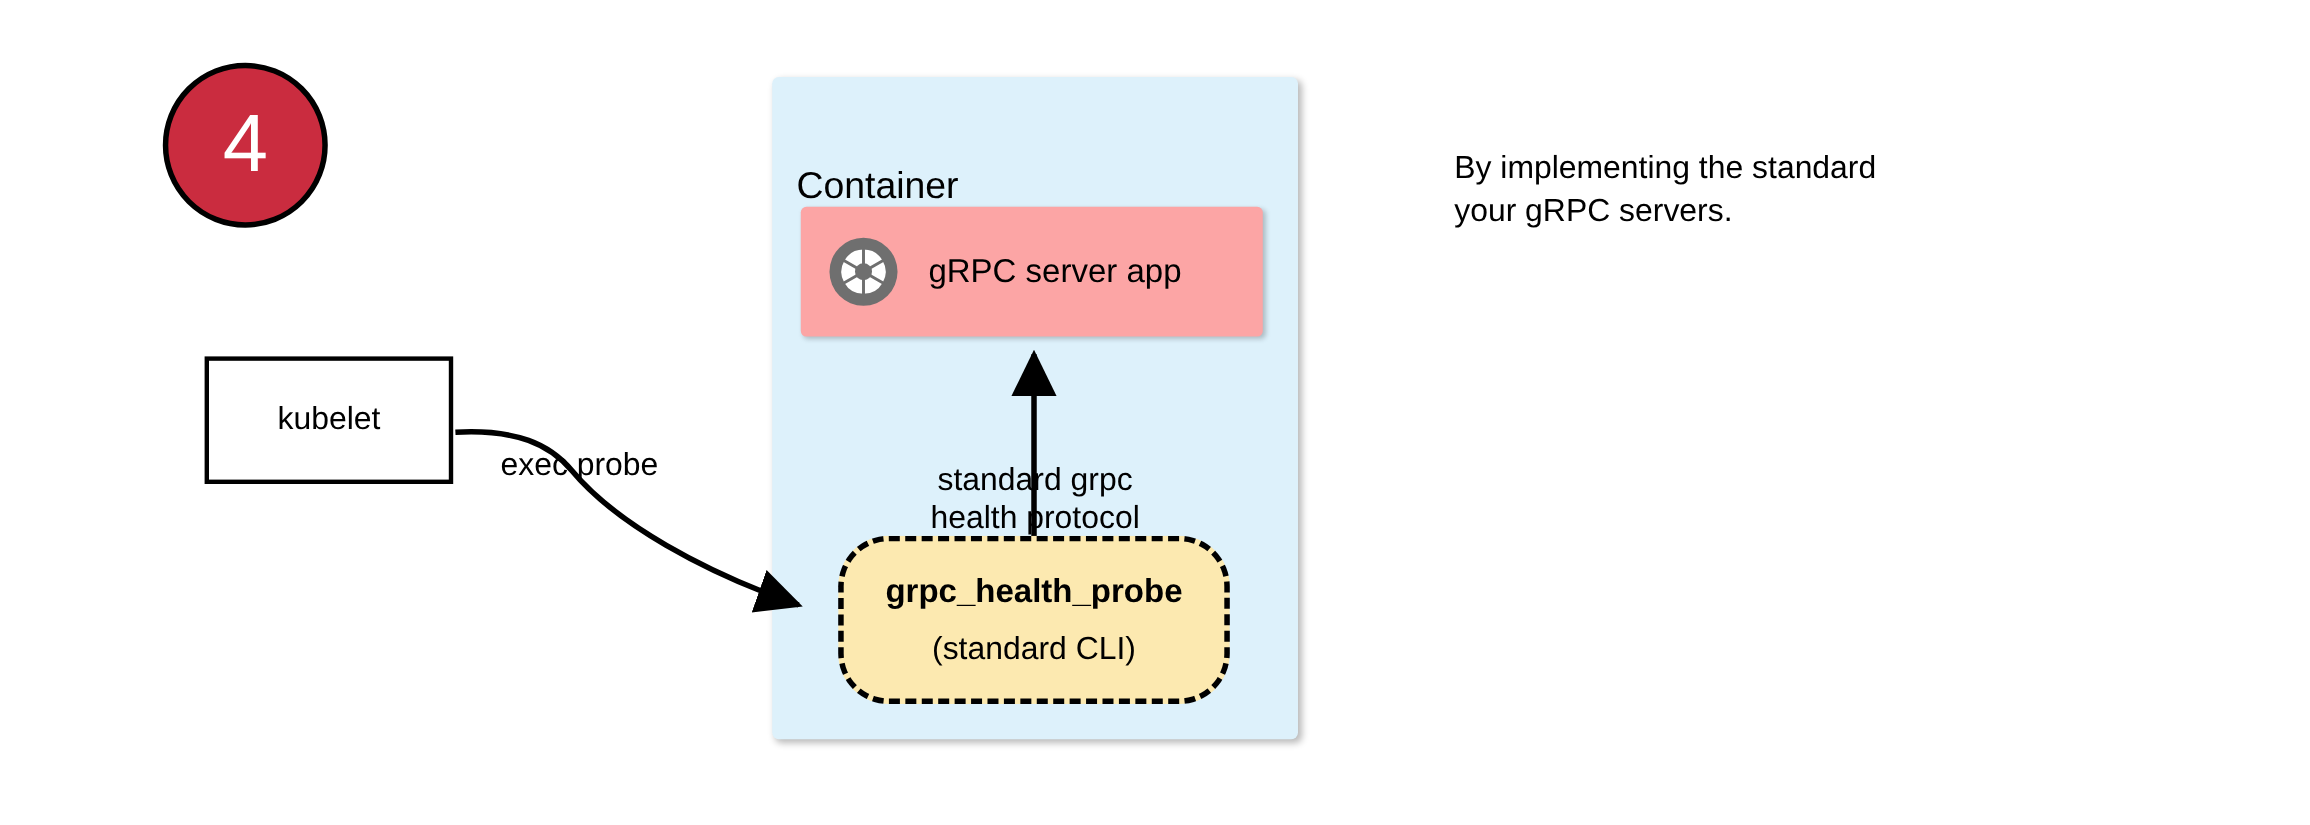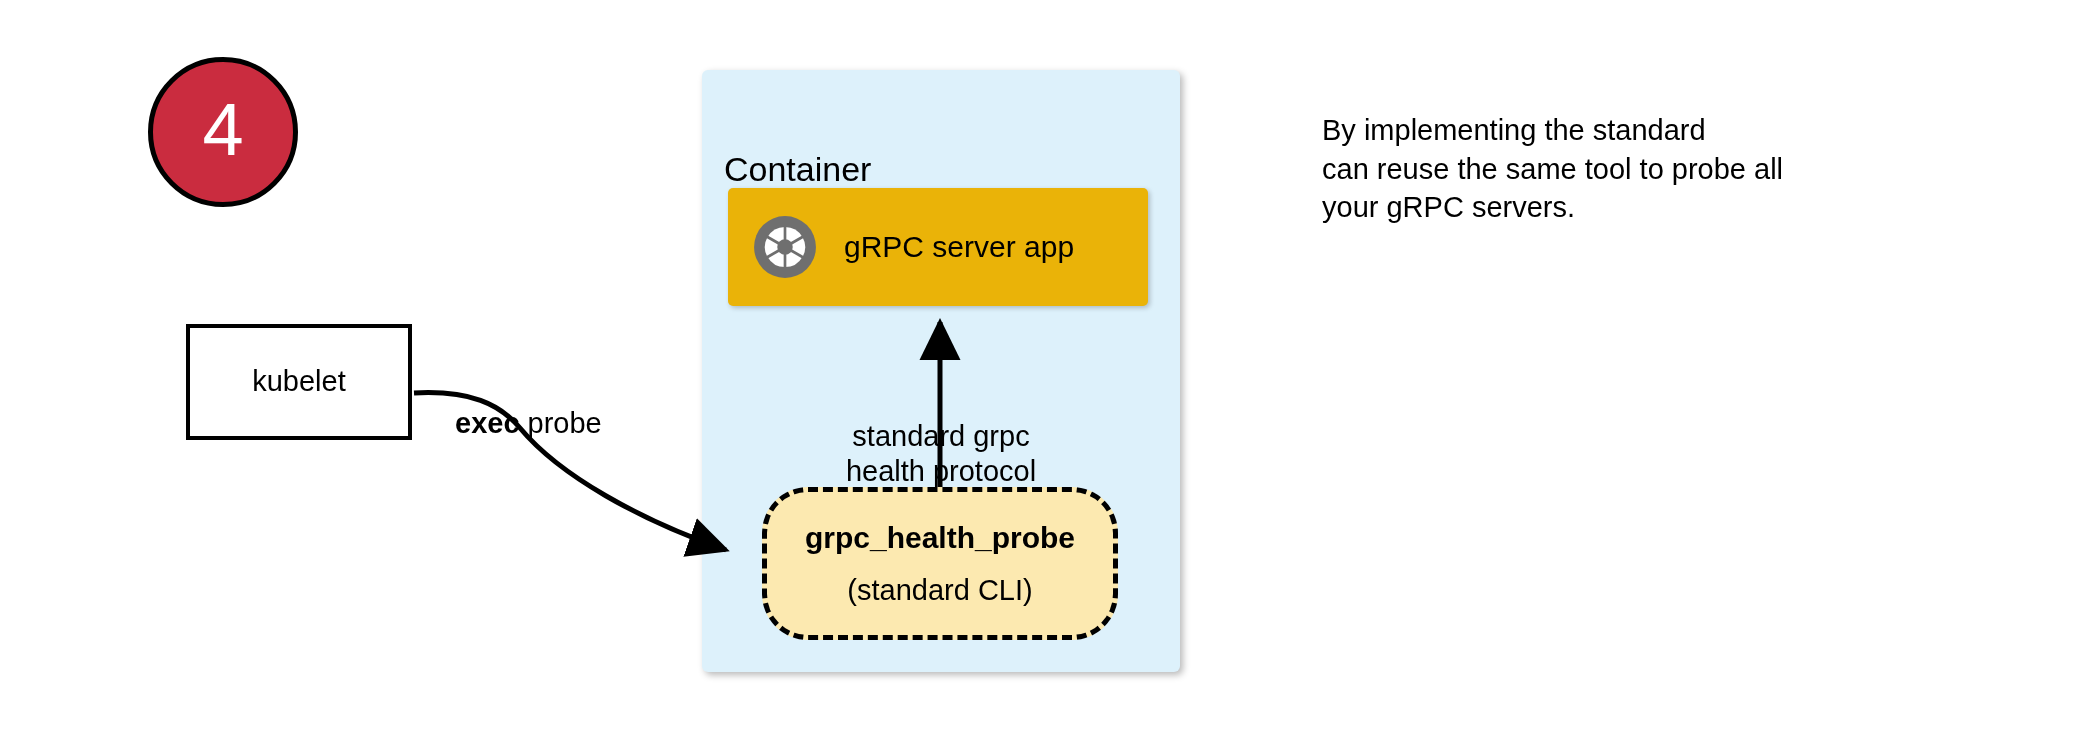--- a/index.html
+++ b/index.html
@@ -71,21 +71,21 @@
   .exec-probe-label {
     position: absolute;
     left: 455px;
     top: 407px;
     font-size: 29px;
     line-height: 1.15;
     white-space: nowrap;
     color: #000000;
     z-index: 6;
   }
-  .exec-probe-label .kw { font-weight: bold; }
+  .exec-probe-label .kw { font-weight: normal; }
 
   
   .container-panel {
     position: absolute;
     left: 702px;
     top: 70px;
     width: 478px;
     height: 602px;
     background: #ddf1fb;
     border-radius: 6px;
@@ -101,21 +101,21 @@
     margin-top: 44px;
   }
 
   
   .server-card {
     position: absolute;
     left: 728px;
     top: 188px;
     width: 420px;
     height: 118px;
-    background: #eab308;
+    background: #fca5a5;
     border-radius: 5px;
     box-shadow: 2px 2px 5px rgba(0,0,0,0.22);
     display: flex;
     align-items: center;
     box-sizing: border-box;
     padding-left: 24px;
   }
   .server-icon {
     width: 66px;
     height: 66px;
@@ -174,21 +174,21 @@
     color: #000000;
     z-index: 5;
     margin-top: 44px;
   }
   .protocol-label .ln { display: block; }
 
   
   .side-note {
     position: absolute;
     left: 1322px;
-    top: 111px;
+    top: 134px;
     width: 600px;
     font-size: 29px;
     line-height: 1.33;
     color: #000000;
   }
   .side-note .ln { display: block; white-space: nowrap; }
 
   
   .connectors {
     position: absolute;
@@ -260,17 +260,16 @@
     <span class="kw">exec</span><span> probe</span>
   </div>
 
   <div class="probe-pill">
     <span class="probe-pill-title">grpc_health_probe</span>
     <span class="probe-pill-sub">(standard CLI)</span>
   </div>
 
   <div class="side-note">
     <span class="ln">By implementing the standard</span>
-    <span class="ln">can reuse the same tool to probe all</span>
     <span class="ln">your gRPC servers.</span>
   </div>
 
 </div>
 
 </body></html>

